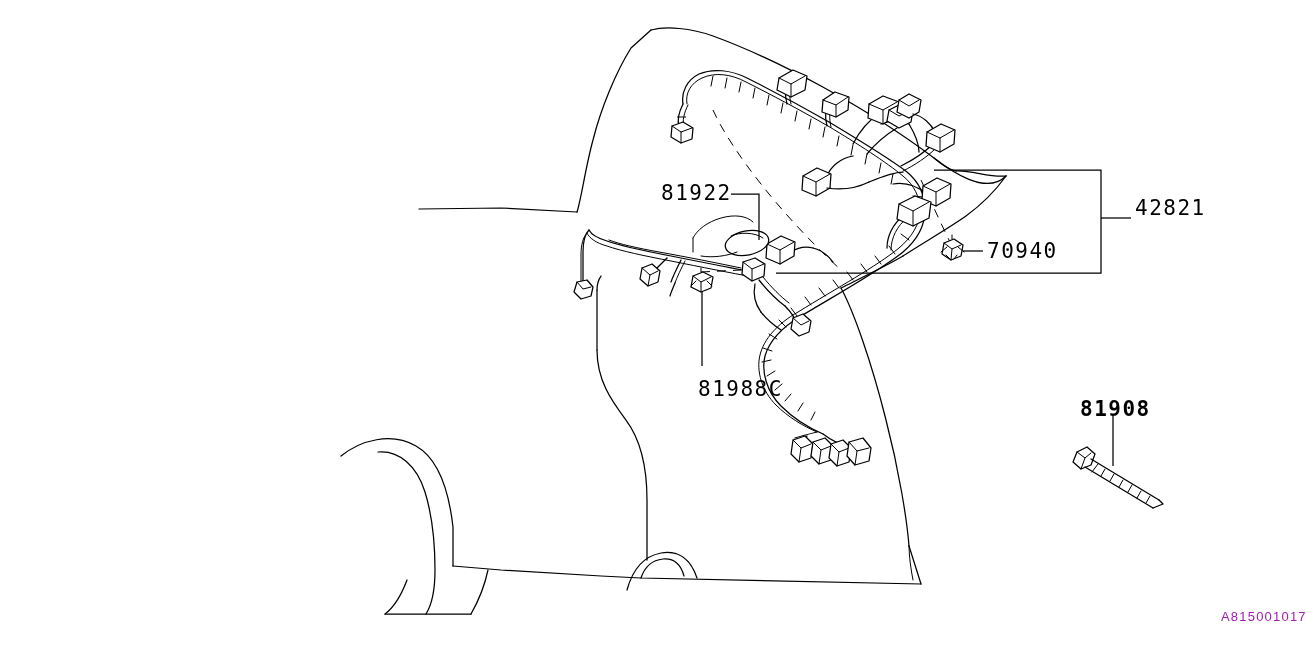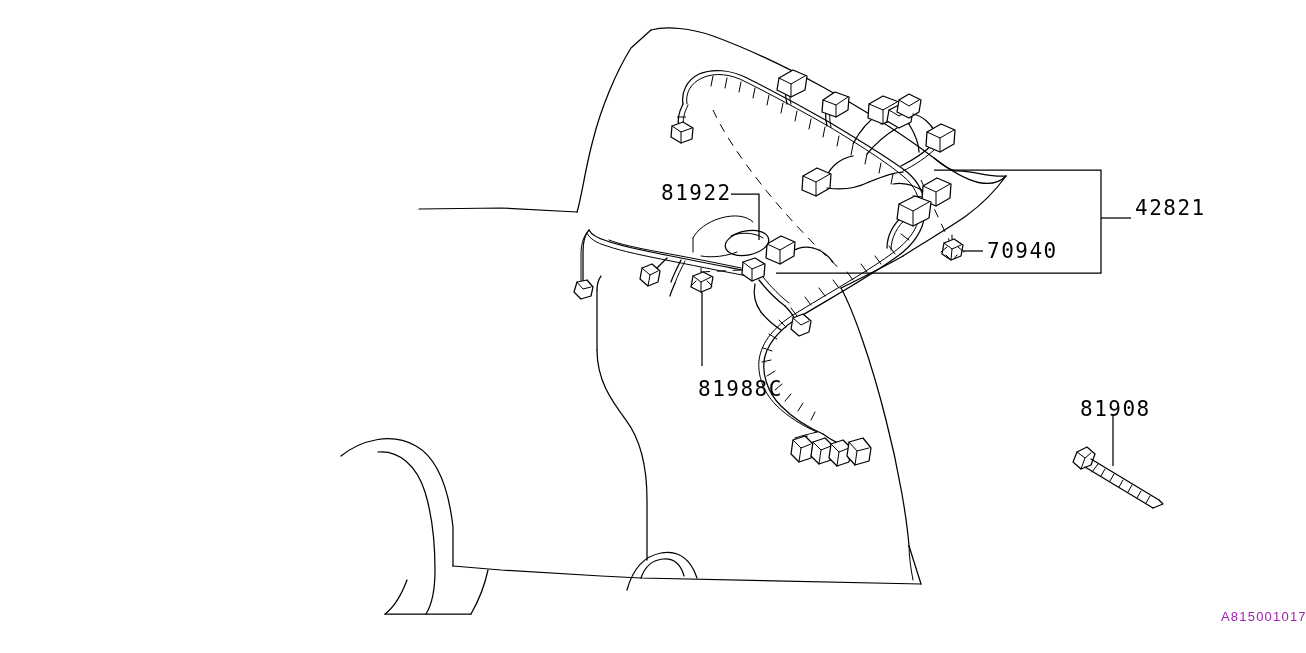--- a/index.html
+++ b/index.html
@@ -383,17 +383,17 @@
   </svg>
 
   <div class="label-text" id="label-81922" style="left:620px; top:183px;">81922</div>
 
   <div class="label-text" id="label-81812" style="left:1094px; top:198px;">42821</div>
 
   <div class="label-text" id="label-81988" style="left:946px; top:241px;">70940</div>
 
   <div class="label-text" id="label-81988c" style="left:657px; top:379px;">81988C</div>
 
-  <div class="label-text" id="label-81908" style="left:1039px; top:399px;">81908</div>
+  <div class="label-text" id="label-81908" style="left:1039px; top:399px;font-weight:bold;">81908</div>
 
   <div class="diagram-id" style="left:1180px; top:610px;">A815001017</div>
 
 </div>
 
 </body></html>

